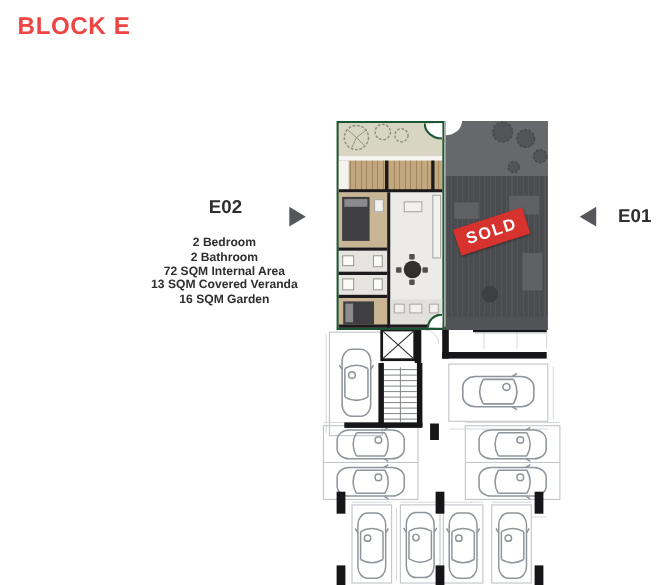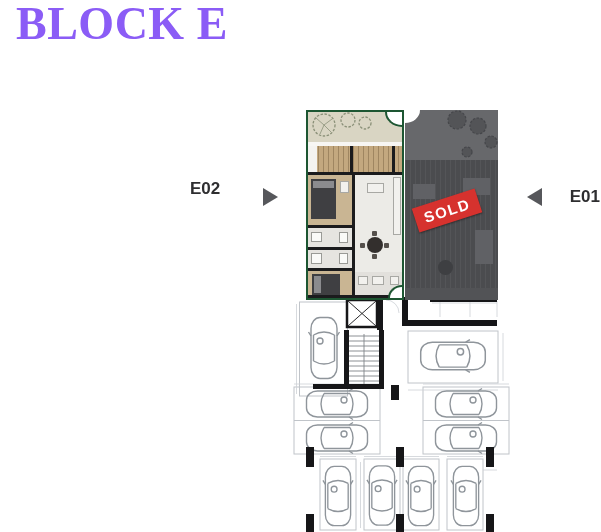--- a/index.html
+++ b/index.html
@@ -1,20 +1,20 @@
 <!DOCTYPE html>
 <html><head>
 <meta charset="utf-8">
 <style>
   html,body{margin:0;padding:0;background:#ffffff;}
   .stage{position:relative;width:601px;height:532px;background:#ffffff;overflow:hidden;
          font-family:"Liberation Sans",sans-serif;}
   .abs{position:absolute;}
   
-  .title{left:16px;top:6px;color:#8b5cf6;font-weight:bold;font-size:46px;line-height:35px;letter-spacing:.5px;font-family:Liberation Serif, serif;}
+  .title{left:16px;top:6px;color:#ef4444;font-weight:bold;font-size:22px;line-height:35px;letter-spacing:.5px;}
   
   .unit-label{font-size:17px;font-weight:bold;color:#2e2e30;text-align:center;}
   .details{left:108px;top:215px;width:192px;text-align:center;font-size:11px;font-weight:bold;
            color:#2e2e30;line-height:12.8px;}
   .tri-right{width:0;height:0;border-top:9px solid transparent;border-bottom:9px solid transparent;
              border-left:15px solid #56575b;}
   .tri-left{width:0;height:0;border-top:9px solid transparent;border-bottom:9px solid transparent;
             border-right:15px solid #56575b;}
   
   .unit-e02{left:306px;top:110px;width:98px;height:190px;border:2px solid #1d5632;background:#ecebe7;box-sizing:border-box;}
@@ -32,23 +32,30 @@
 
 <div class="stage">
 
   <div class="abs title">
     <div>BLOCK E</div>
   </div>
 
   <div class="abs unit-label" style="left:150px;top:179px;width:110px;">E02</div>
   <div class="abs tri-right" style="left:263px;top:188px;"></div>
 
+  <div class="abs details">
+    <div>2 Bedroom</div>
+    <div>2 Bathroom</div>
+    <div>72 SQM Internal Area</div>
+    <div>13 SQM Covered Veranda</div>
+    <div>16 SQM Garden</div>
+  </div>
 
   <div class="abs tri-left" style="left:527px;top:188px;"></div>
-  <div class="abs unit-label" style="left:554px;top:187px;width:46px;text-align:right;">E01</div>
+  <div class="abs unit-label" style="left:554px;top:187px;width:46px;">E01</div>
 
   <svg class="abs" style="left:0;top:0;" width="601" height="532" viewBox="0 0 601 532">
     <defs>
       <symbol id="car" viewBox="0 0 34 64">
         <g fill="none" stroke="#8f959b" stroke-width="1.4">
           <rect x="4" y="1.5" width="26" height="61" rx="9" ry="11"></rect>
           <path d="M6.5 19 Q17 13 27.5 19"></path>
           <path d="M6.5 45 Q17 51 27.5 45"></path>
           <path d="M6.5 19 L6.5 45 M27.5 19 L27.5 45"></path>
           <circle cx="13" cy="25" r="3"></circle>

